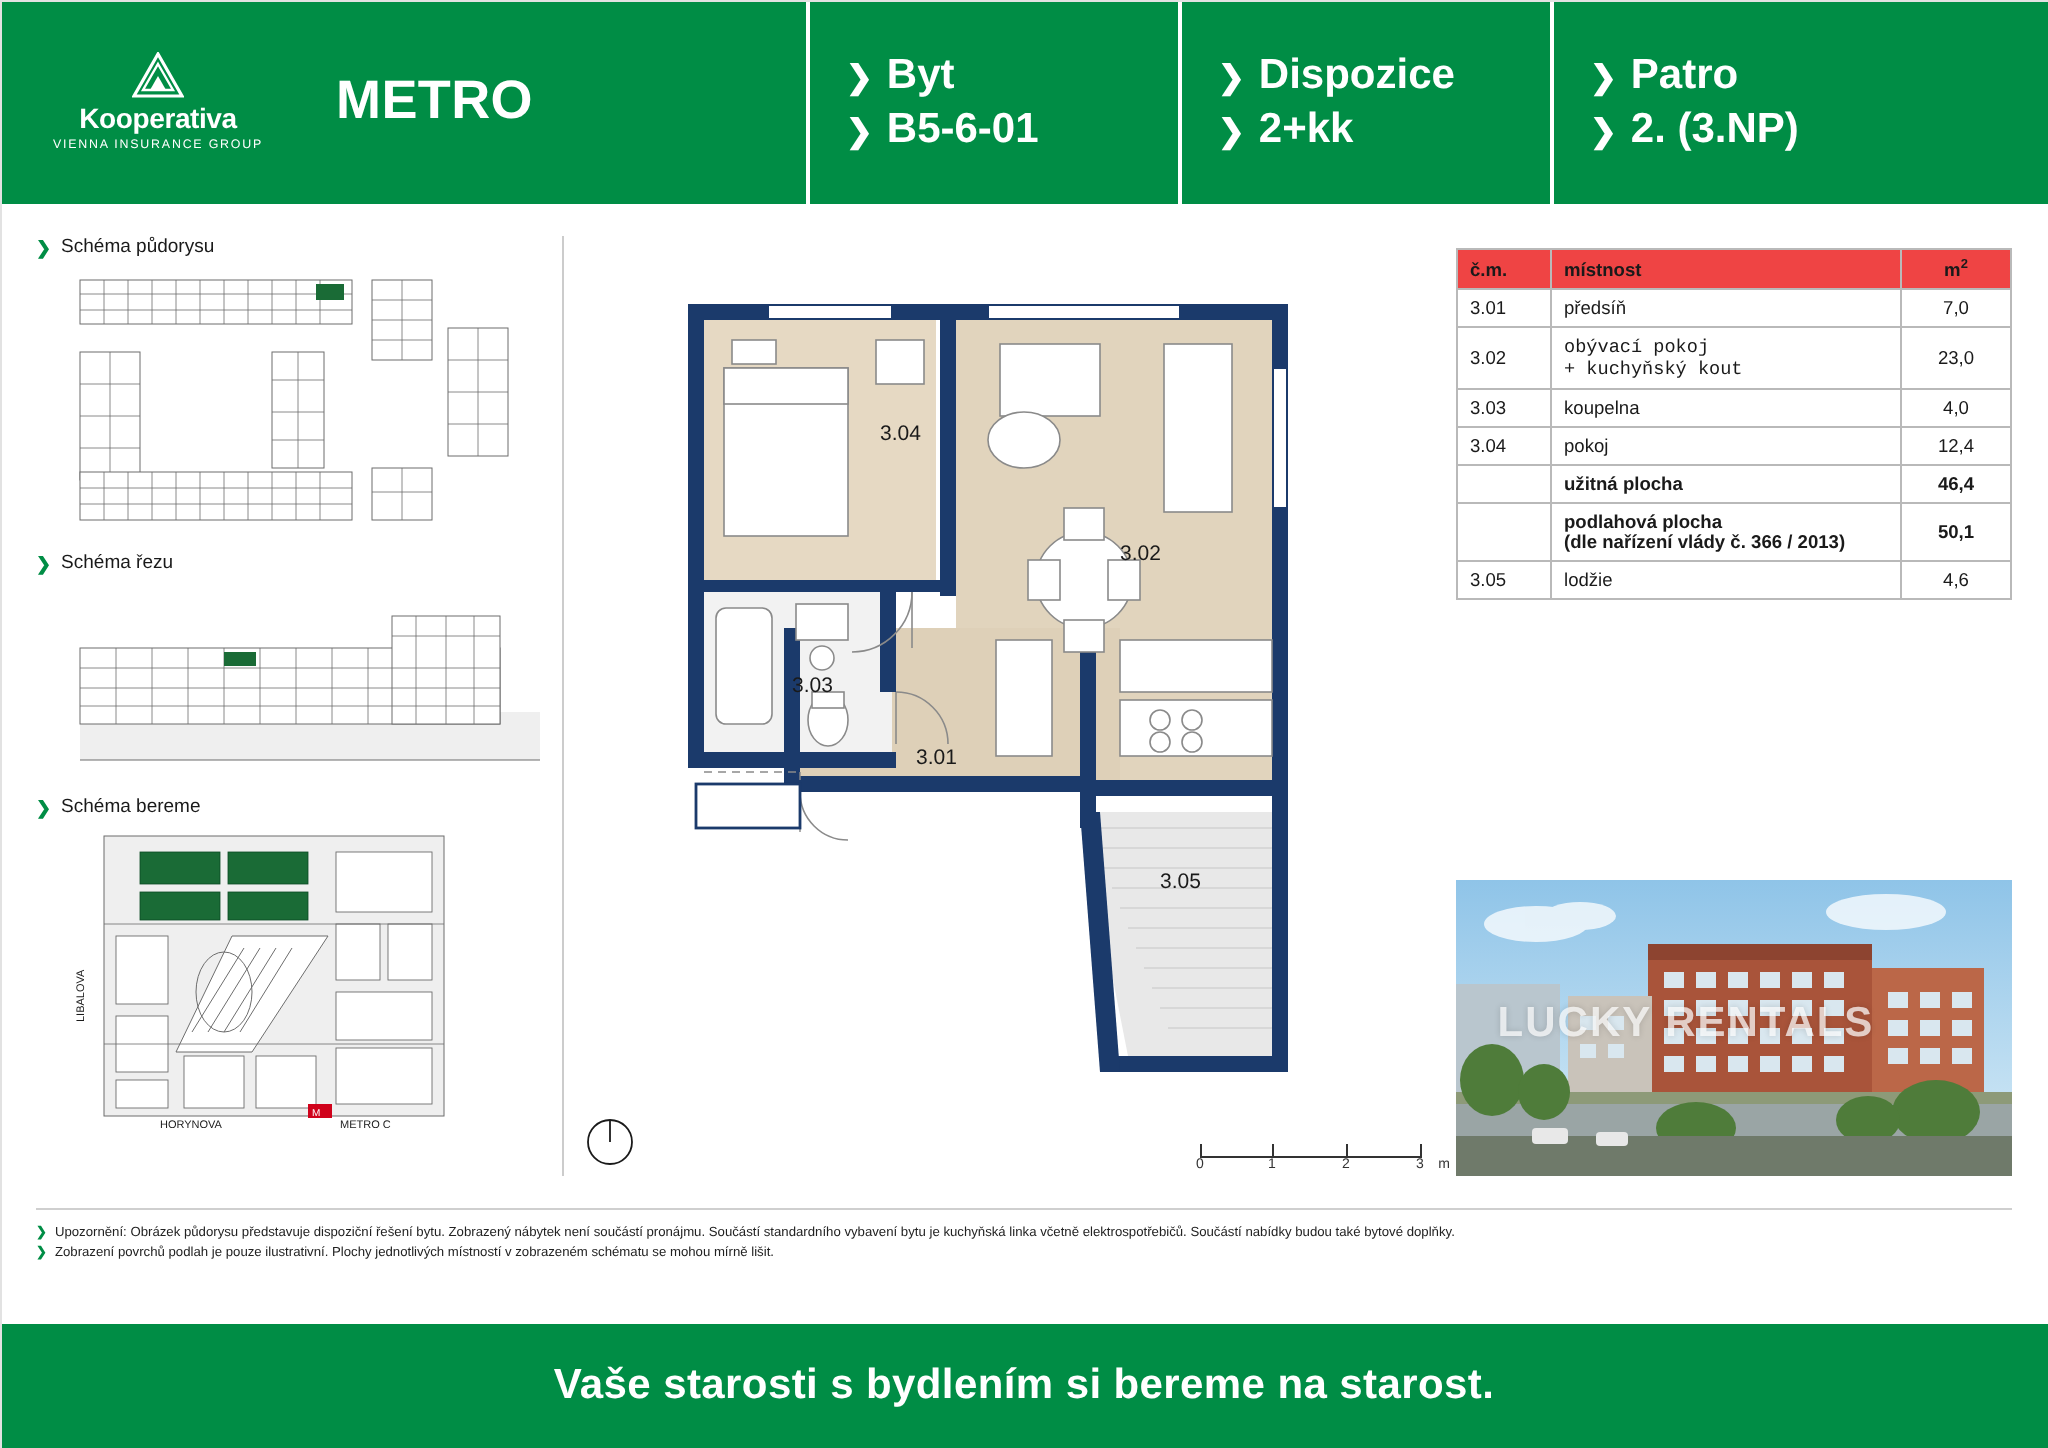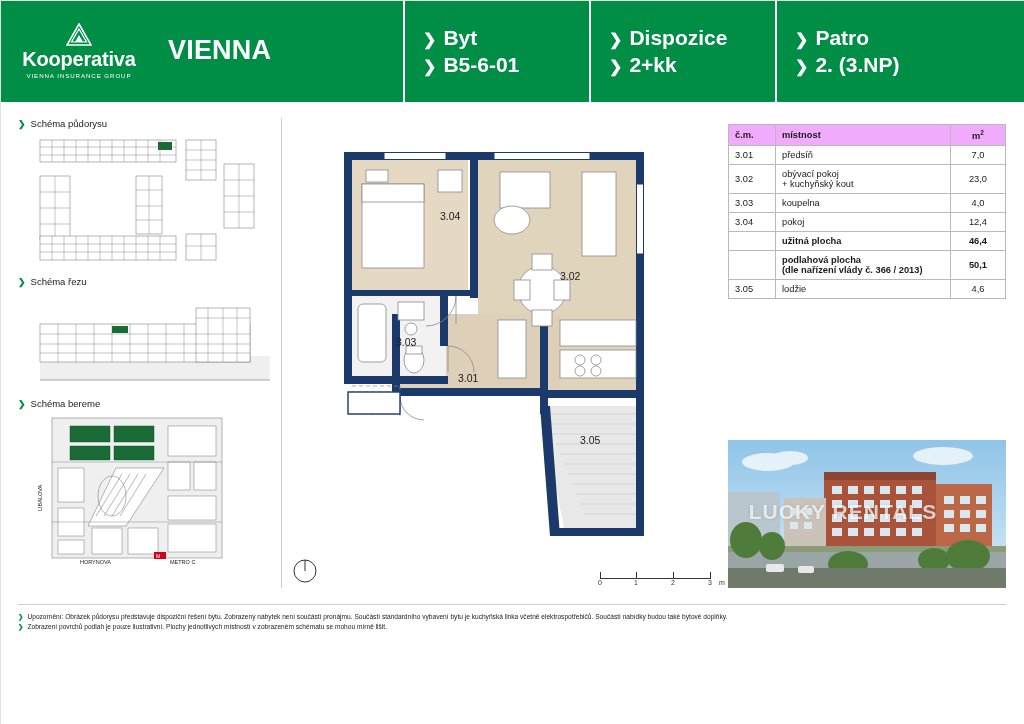--- a/index.html
+++ b/index.html
@@ -38,21 +38,21 @@
     flex-direction: column;
     align-items: center;
     justify-content: center;
     color: #ffffff;
   }
   .logo-mark {
     width: 26px; height: 24px;
     margin-bottom: 2px;
   }
   .logo-name {
-    font-size: 20px;
+    font-size: 14px;
     font-weight: bold;
     letter-spacing: -0.2px;
     line-height: 1;
   }
   .logo-sub {
     font-size: 6.2px;
     letter-spacing: 0.9px;
     margin-top: 3px;
   }
   .title-block {
@@ -138,21 +138,21 @@
   }
   table.rooms th, table.rooms td {
     border: 1px solid #b9b9b9;
     padding: 4px 6px;
     text-align: left;
     vertical-align: middle;
   }
   table.rooms th {
     font-weight: bold;
     font-size: 9.3px;
-    background: #f0abfc;
+    background: #ef4444;
   }
   table.rooms td.num, table.rooms th.num {
     width: 34px;
     text-align: left;
   }
   table.rooms td.area, table.rooms th.area {
     width: 42px;
     text-align: center;
   }
   table.rooms tr.total td { font-weight: bold; }
@@ -276,21 +276,21 @@
       <svg class="logo-mark" viewBox="0 0 26 24">
         <path d="M13 1 L25 22 L1 22 Z" fill="none" stroke="#ffffff" stroke-width="1.6"></path>
         <path d="M13 6 L20.5 19 L5.5 19 Z" fill="none" stroke="#ffffff" stroke-width="1.2"></path>
         <path d="M9 19 L13 12 L17 19 Z" fill="#ffffff"></path>
       </svg>
       <div class="logo-name">Kooperativa</div>
       <div class="logo-sub">VIENNA INSURANCE GROUP</div>
     </div>
 
     <div class="title-block">
-      <div class="title-line">VIENNA</div>
+      <div class="title-line">METRO</div>
     </div>
 
     <div class="hdr-field">
       <div class="hdr-row">
         <span class="chev">❯</span>
         <span>Byt</span>
       </div>
       <div class="hdr-row">
         <span class="chev">❯</span>
         <span>B5-6-01</span>
@@ -656,21 +656,21 @@
         </tr>
       </thead>
       <tbody>
         <tr>
           <td class="num">3.01</td>
           <td>předsíň</td>
           <td class="area">7,0</td>
         </tr>
         <tr>
           <td class="num">3.02</td>
-          <td style="white-space:pre-line;">obývací pokoj
+          <td style="white-space:pre-line;font-family:Liberation Mono, monospace;">obývací pokoj
 + kuchyňský kout</td>
           <td class="area">23,0</td>
         </tr>
         <tr>
           <td class="num">3.03</td>
           <td>koupelna</td>
           <td class="area">4,0</td>
         </tr>
         <tr>
           <td class="num">3.04</td>
@@ -787,15 +787,18 @@
     <div class="nrow">
       <span class="chev">❯</span>
       <span>Upozornění: Obrázek půdorysu představuje dispoziční řešení bytu. Zobrazený nábytek není součástí pronájmu. Součástí standardního vybavení bytu je kuchyňská linka včetně elektrospotřebičů. Součástí nabídky budou také bytové doplňky.</span>
     </div>
     <div class="nrow">
       <span class="chev">❯</span>
       <span>Zobrazení povrchů podlah je pouze ilustrativní. Plochy jednotlivých místností v zobrazeném schématu se mohou mírně lišit.</span>
     </div>
   </div>
 
+  <div class="footer">
+    <span>Vaše starosti s bydlením si bereme na starost.</span>
+  </div>
 
   <div class="frame"></div>
 </div>
 
 </body></html>

